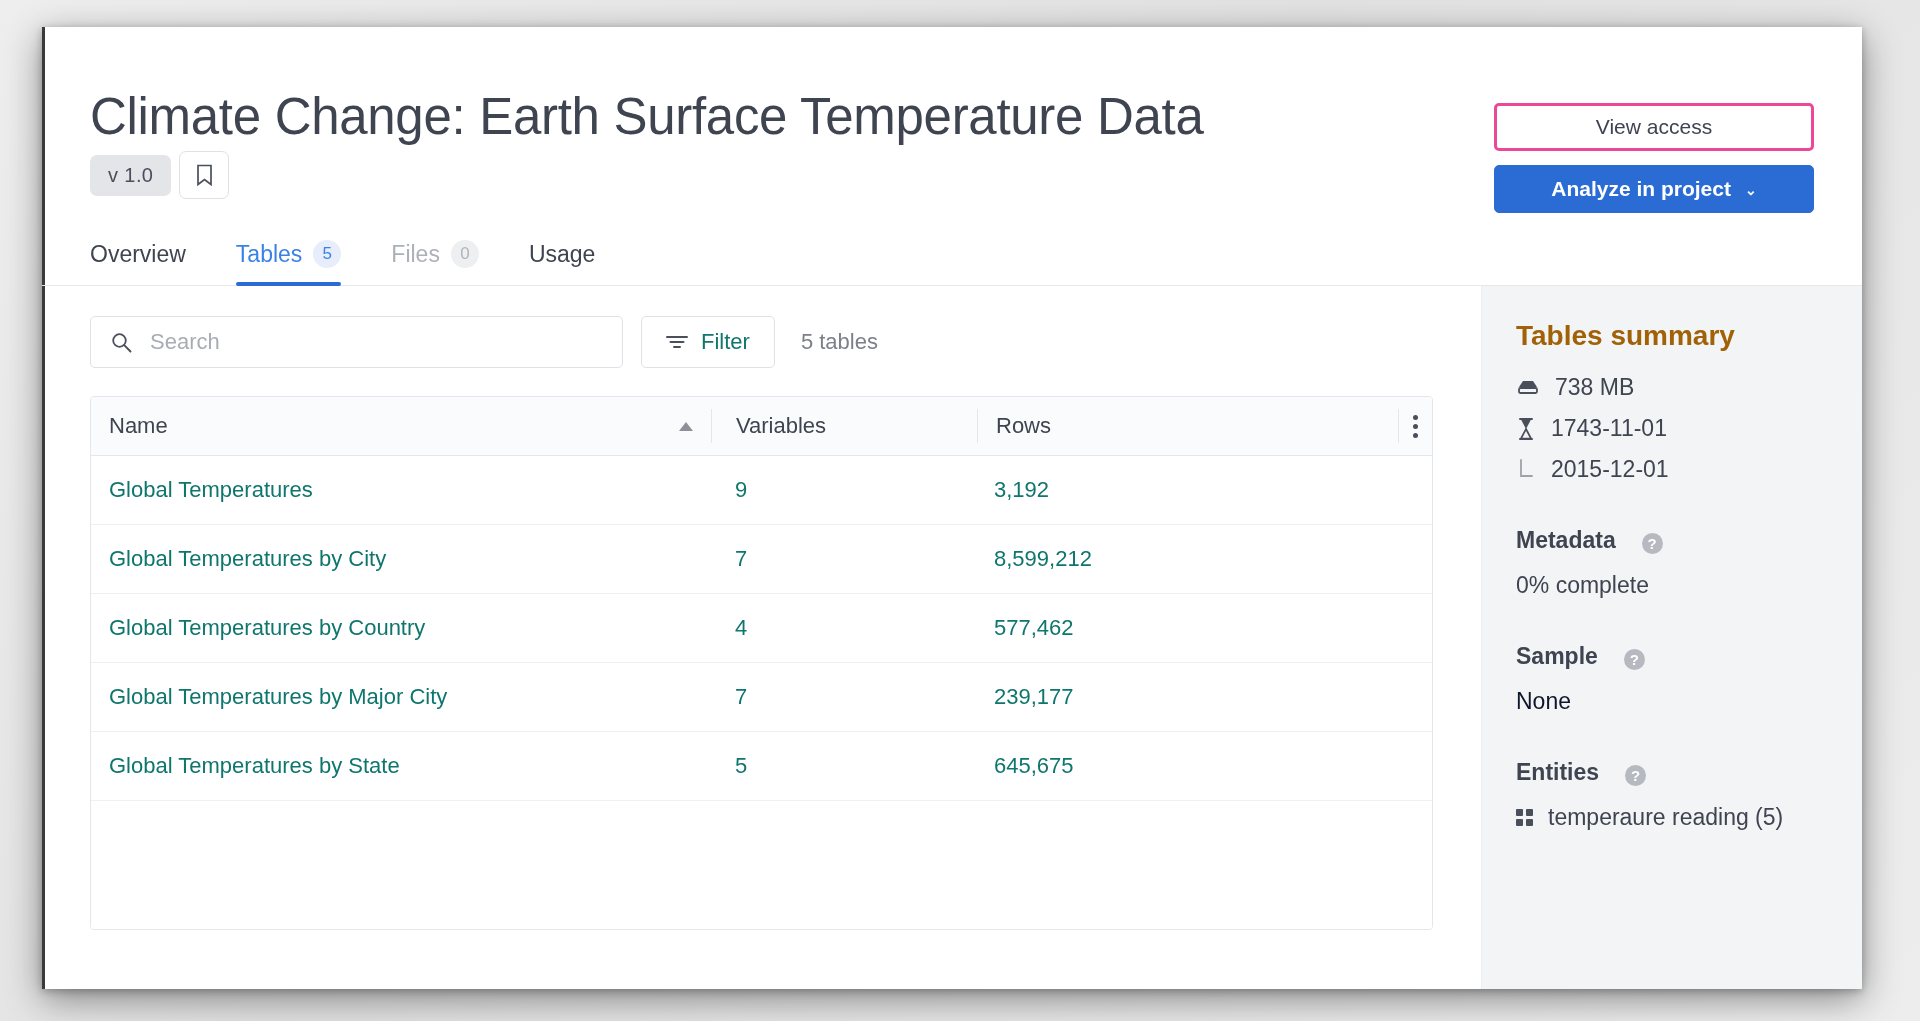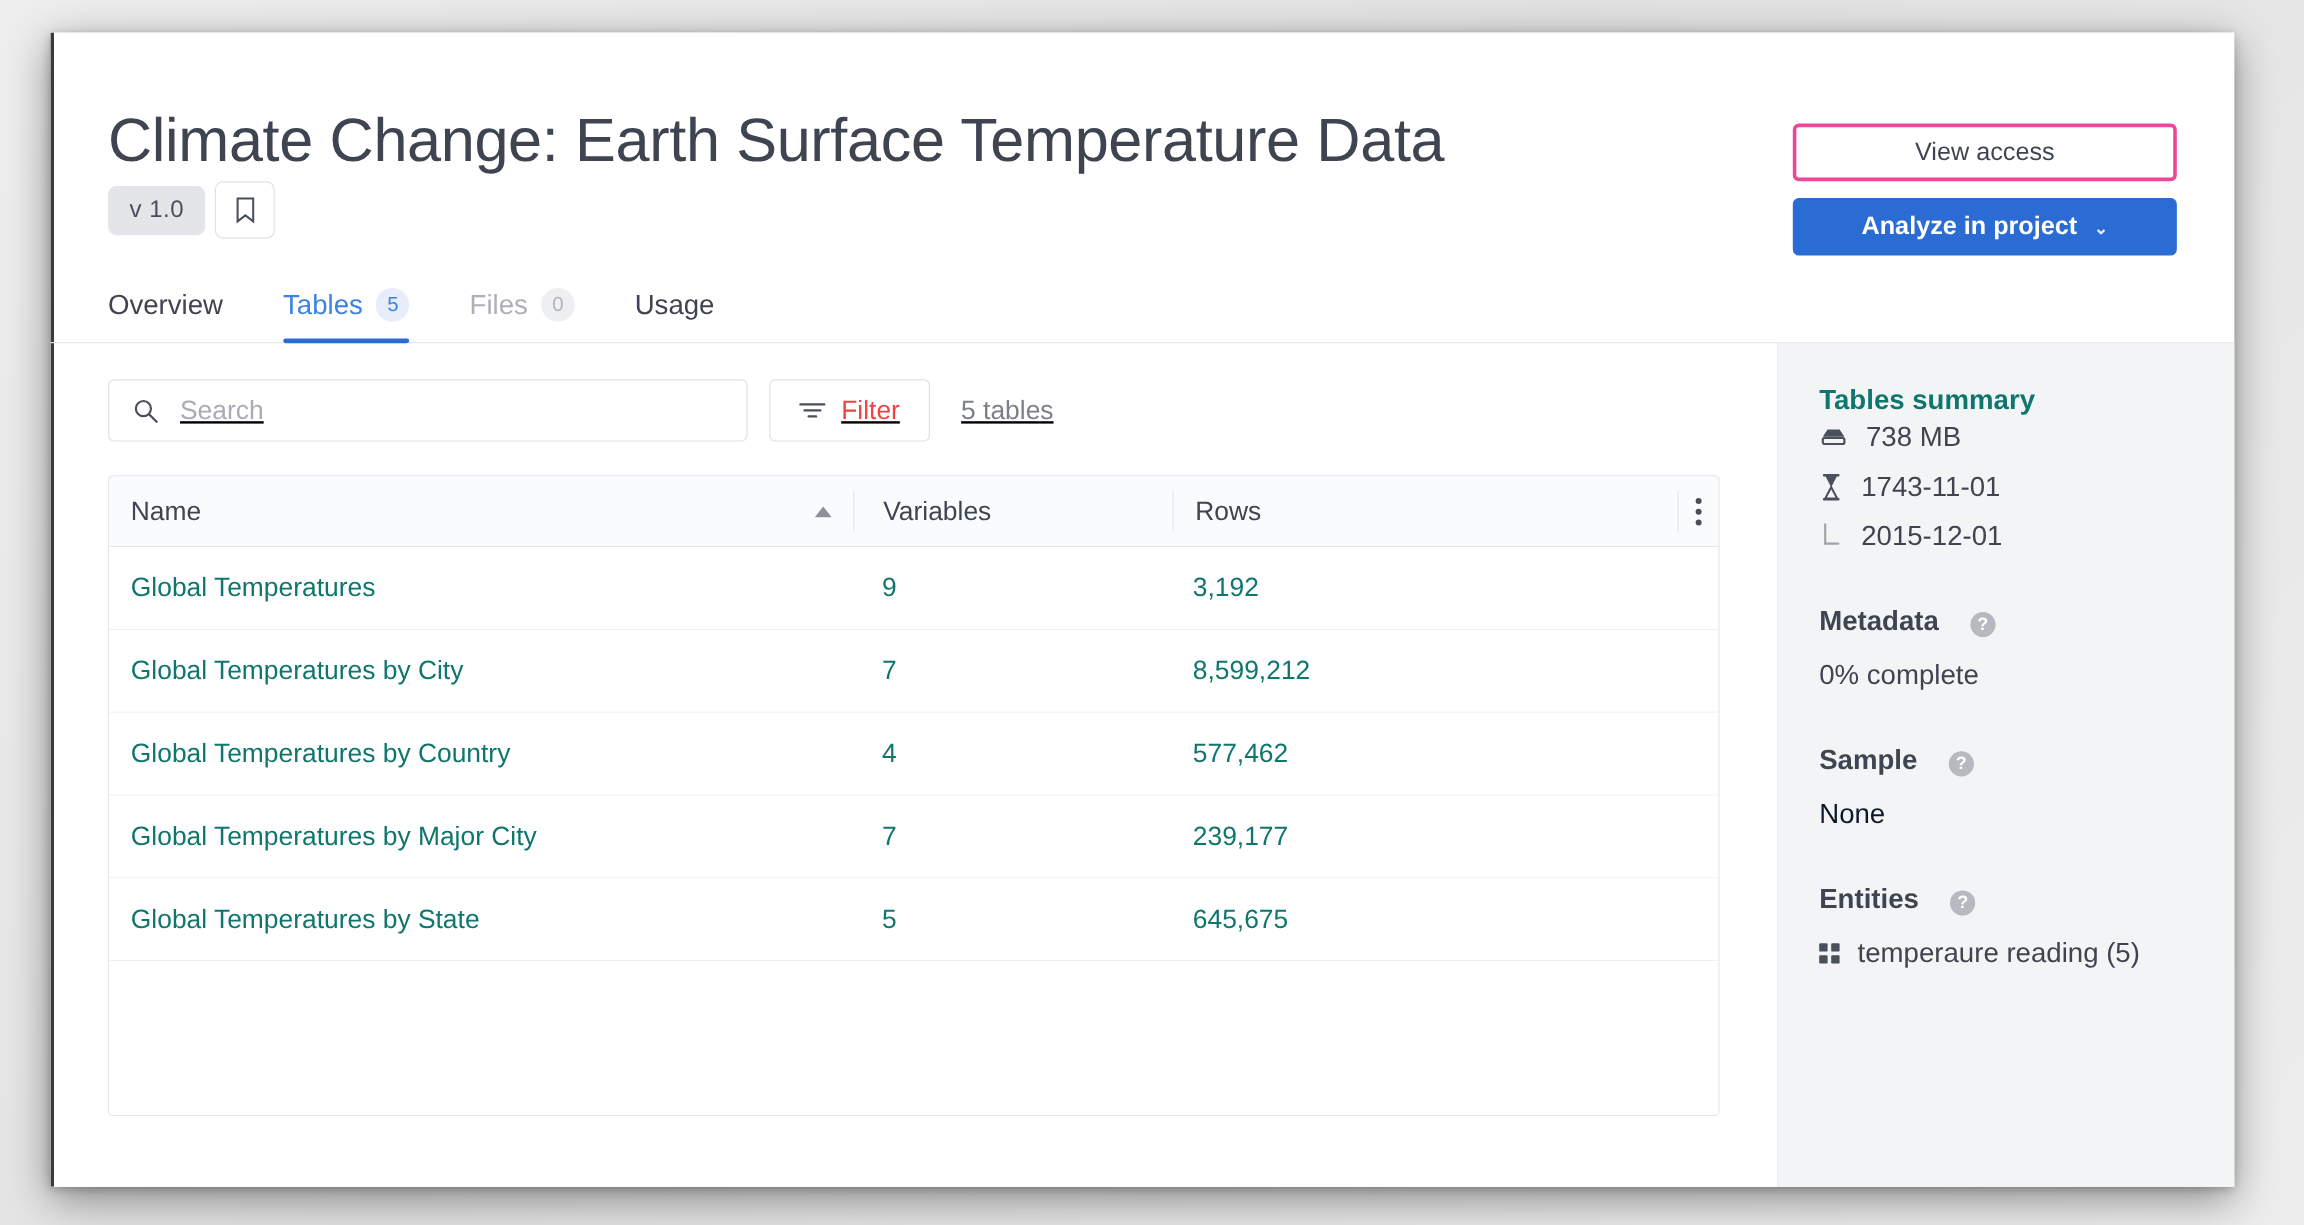--- a/index.html
+++ b/index.html
@@ -195,21 +195,20 @@
     padding: 34px 0 0 34px;
     border-left: 1px solid #eceef0;
   }
 
   
   .toolbar {
     display: flex;
     align-items: center;
     gap: 18px;
     margin-bottom: 28px;
-    text-decoration: underline;
   }
   .search-box {
     position: relative;
     width: 533px;
     height: 52px;
     border: 1px solid #dfe1e6;
     border-radius: 5px;
     display: flex;
     align-items: center;
     padding-left: 20px;
@@ -232,21 +231,21 @@
     height: 52px;
     box-sizing: border-box;
     border: 1px solid #dfe1e6;
     border-radius: 5px;
     background: #fff;
     display: flex;
     align-items: center;
     gap: 13px;
     padding: 0 24px;
     font-size: 22px;
-    color: #ef4444;
+    color: #0f766e;
     cursor: pointer;
   }
   .tables-count {
     font-size: 22px;
     color: #7b8089;
     margin-left: 8px;
   }
 
   
   .dtable {
@@ -313,24 +312,24 @@
     width: 0; height: 0;
     border-left: 7px solid transparent;
     border-right: 7px solid transparent;
     border-bottom: 9px solid #8c9099;
   }
   .kebab-dots { display:flex; flex-direction:column; gap:4px; }
   .kebab-dots i { width:5px; height:5px; border-radius:50%; background:#4a4f5c; display:block; }
 
   
   .side-title {
-    font-size: 23px;
+    font-size: 28px;
     font-weight: 700;
-    color: #0f766e;
-    margin-bottom: 4px;
+    color: #a16207;
+    margin-bottom: 22px;
   }
   .side-row {
     display: flex;
     align-items: center;
     gap: 15px;
     font-size: 23px;
     color: #3f4451;
     margin-bottom: 14px;
   }
   .side-sect { margin-top: 44px; }

